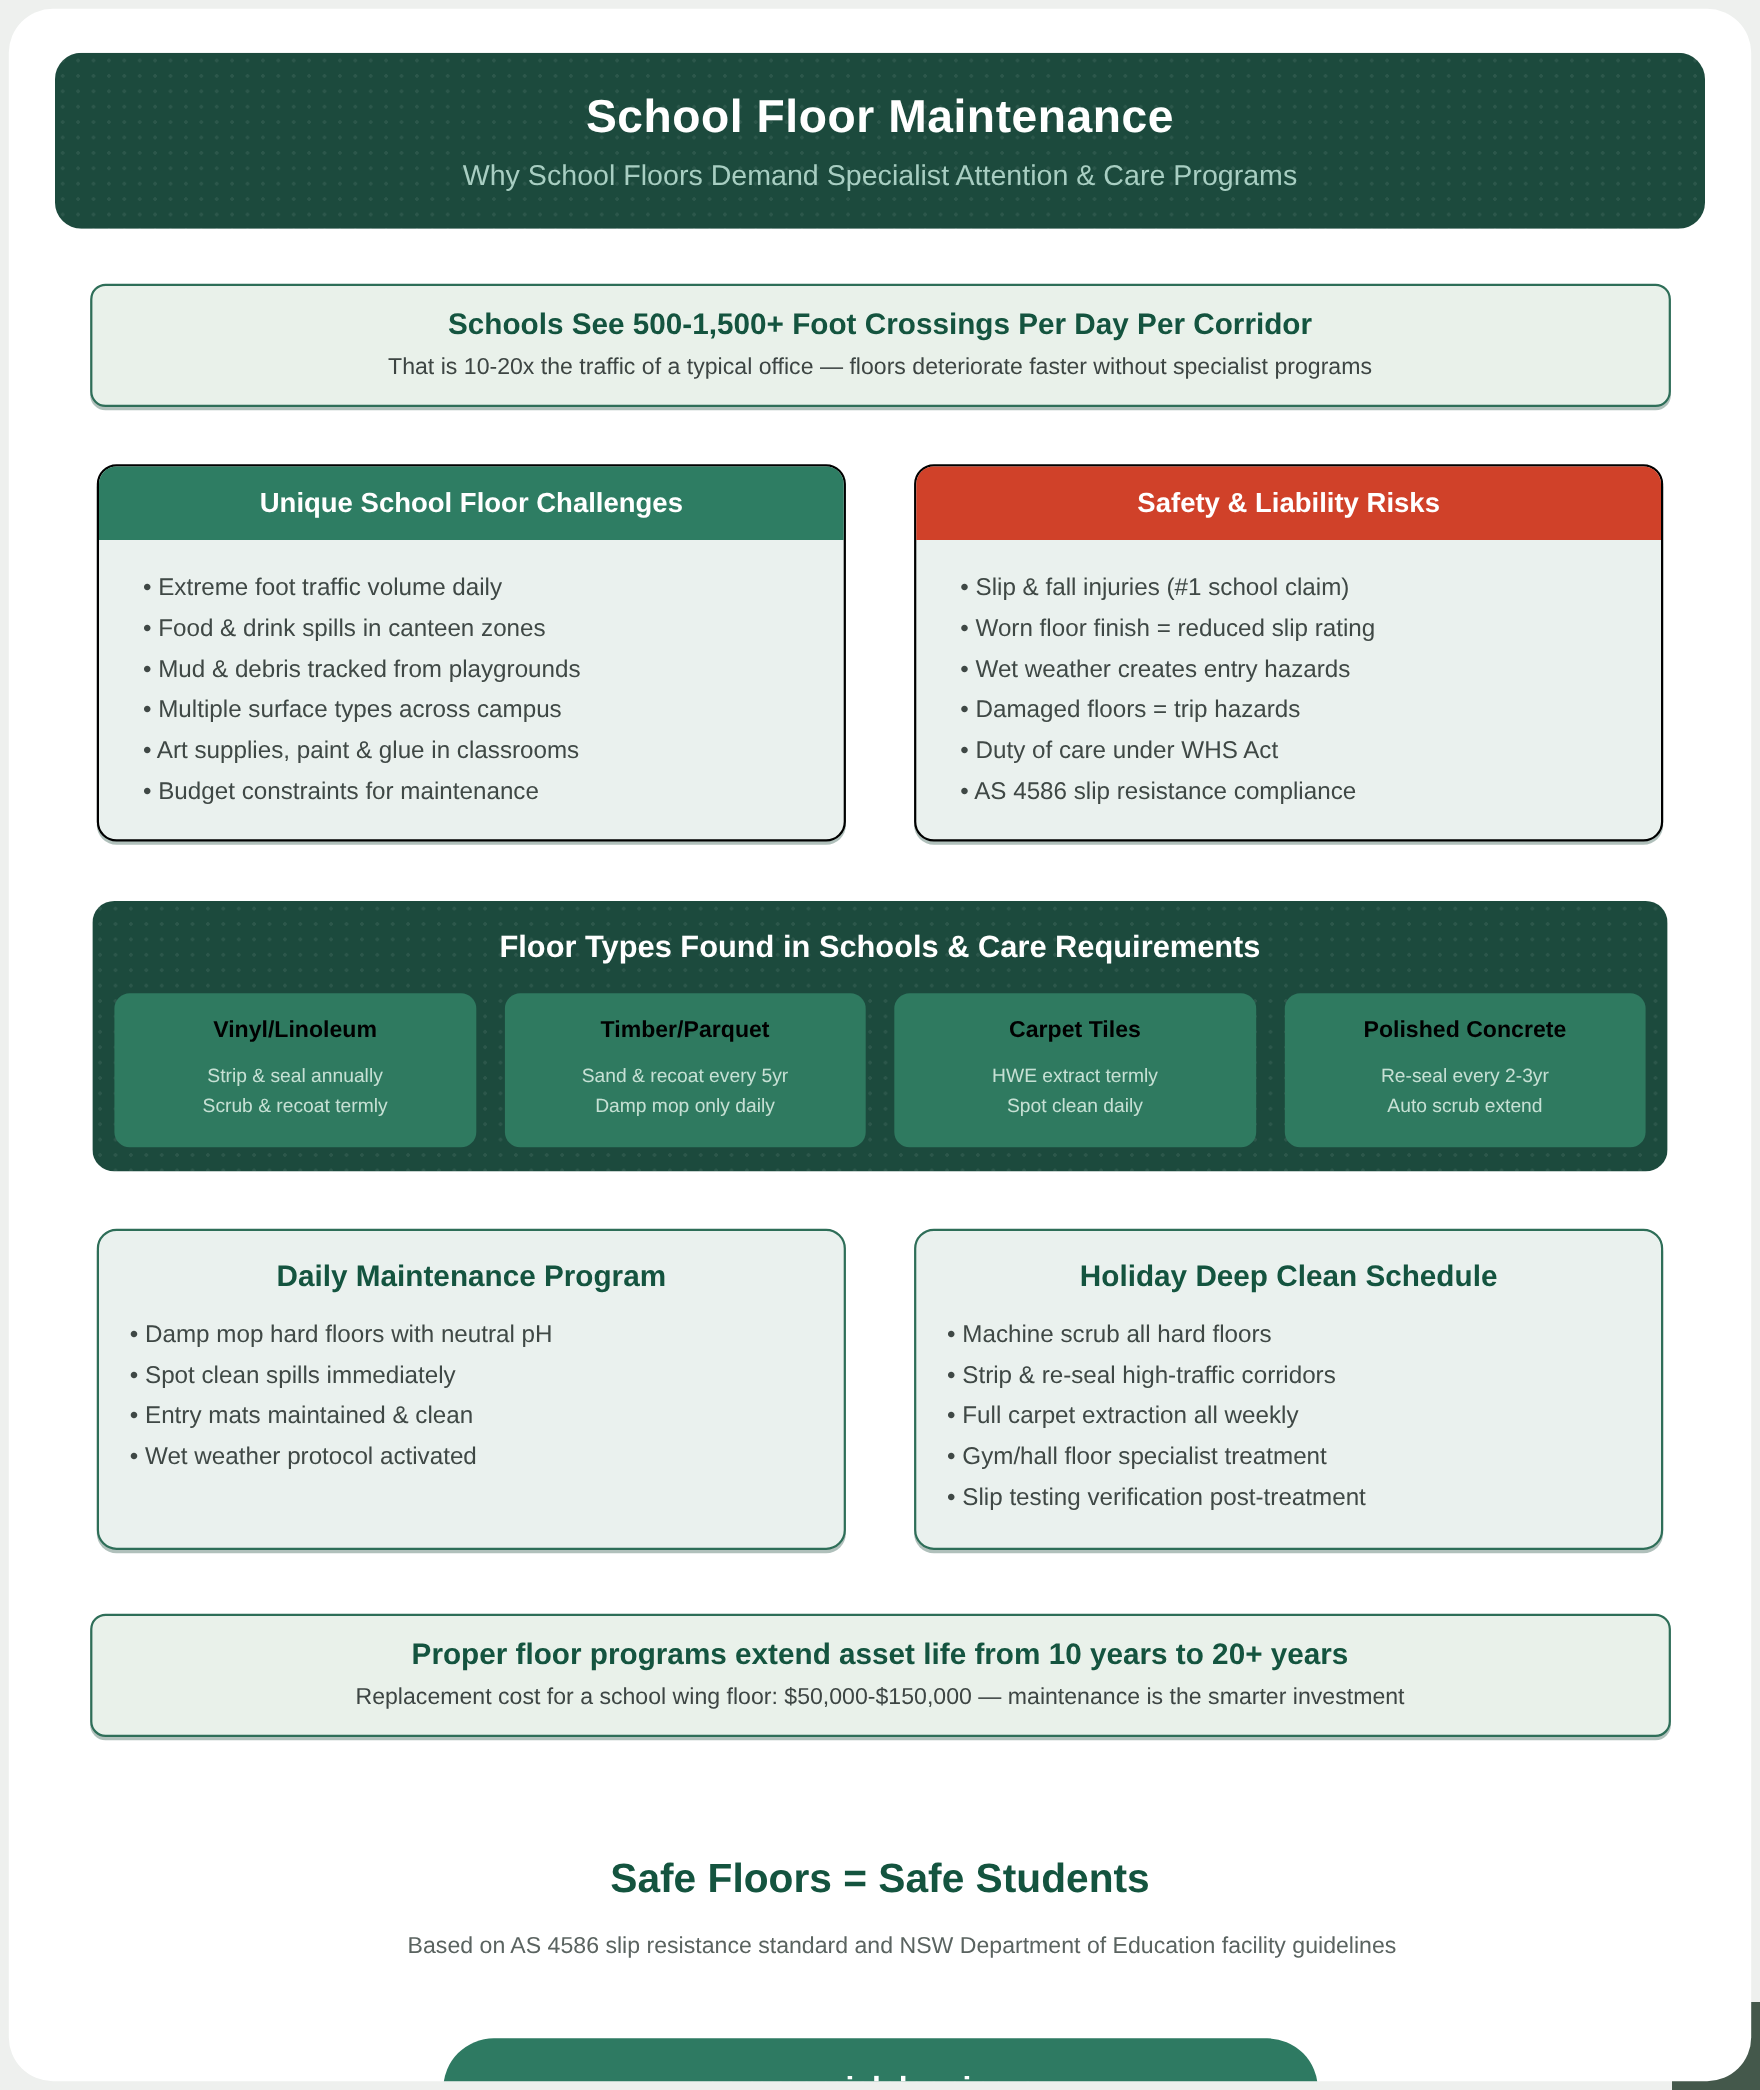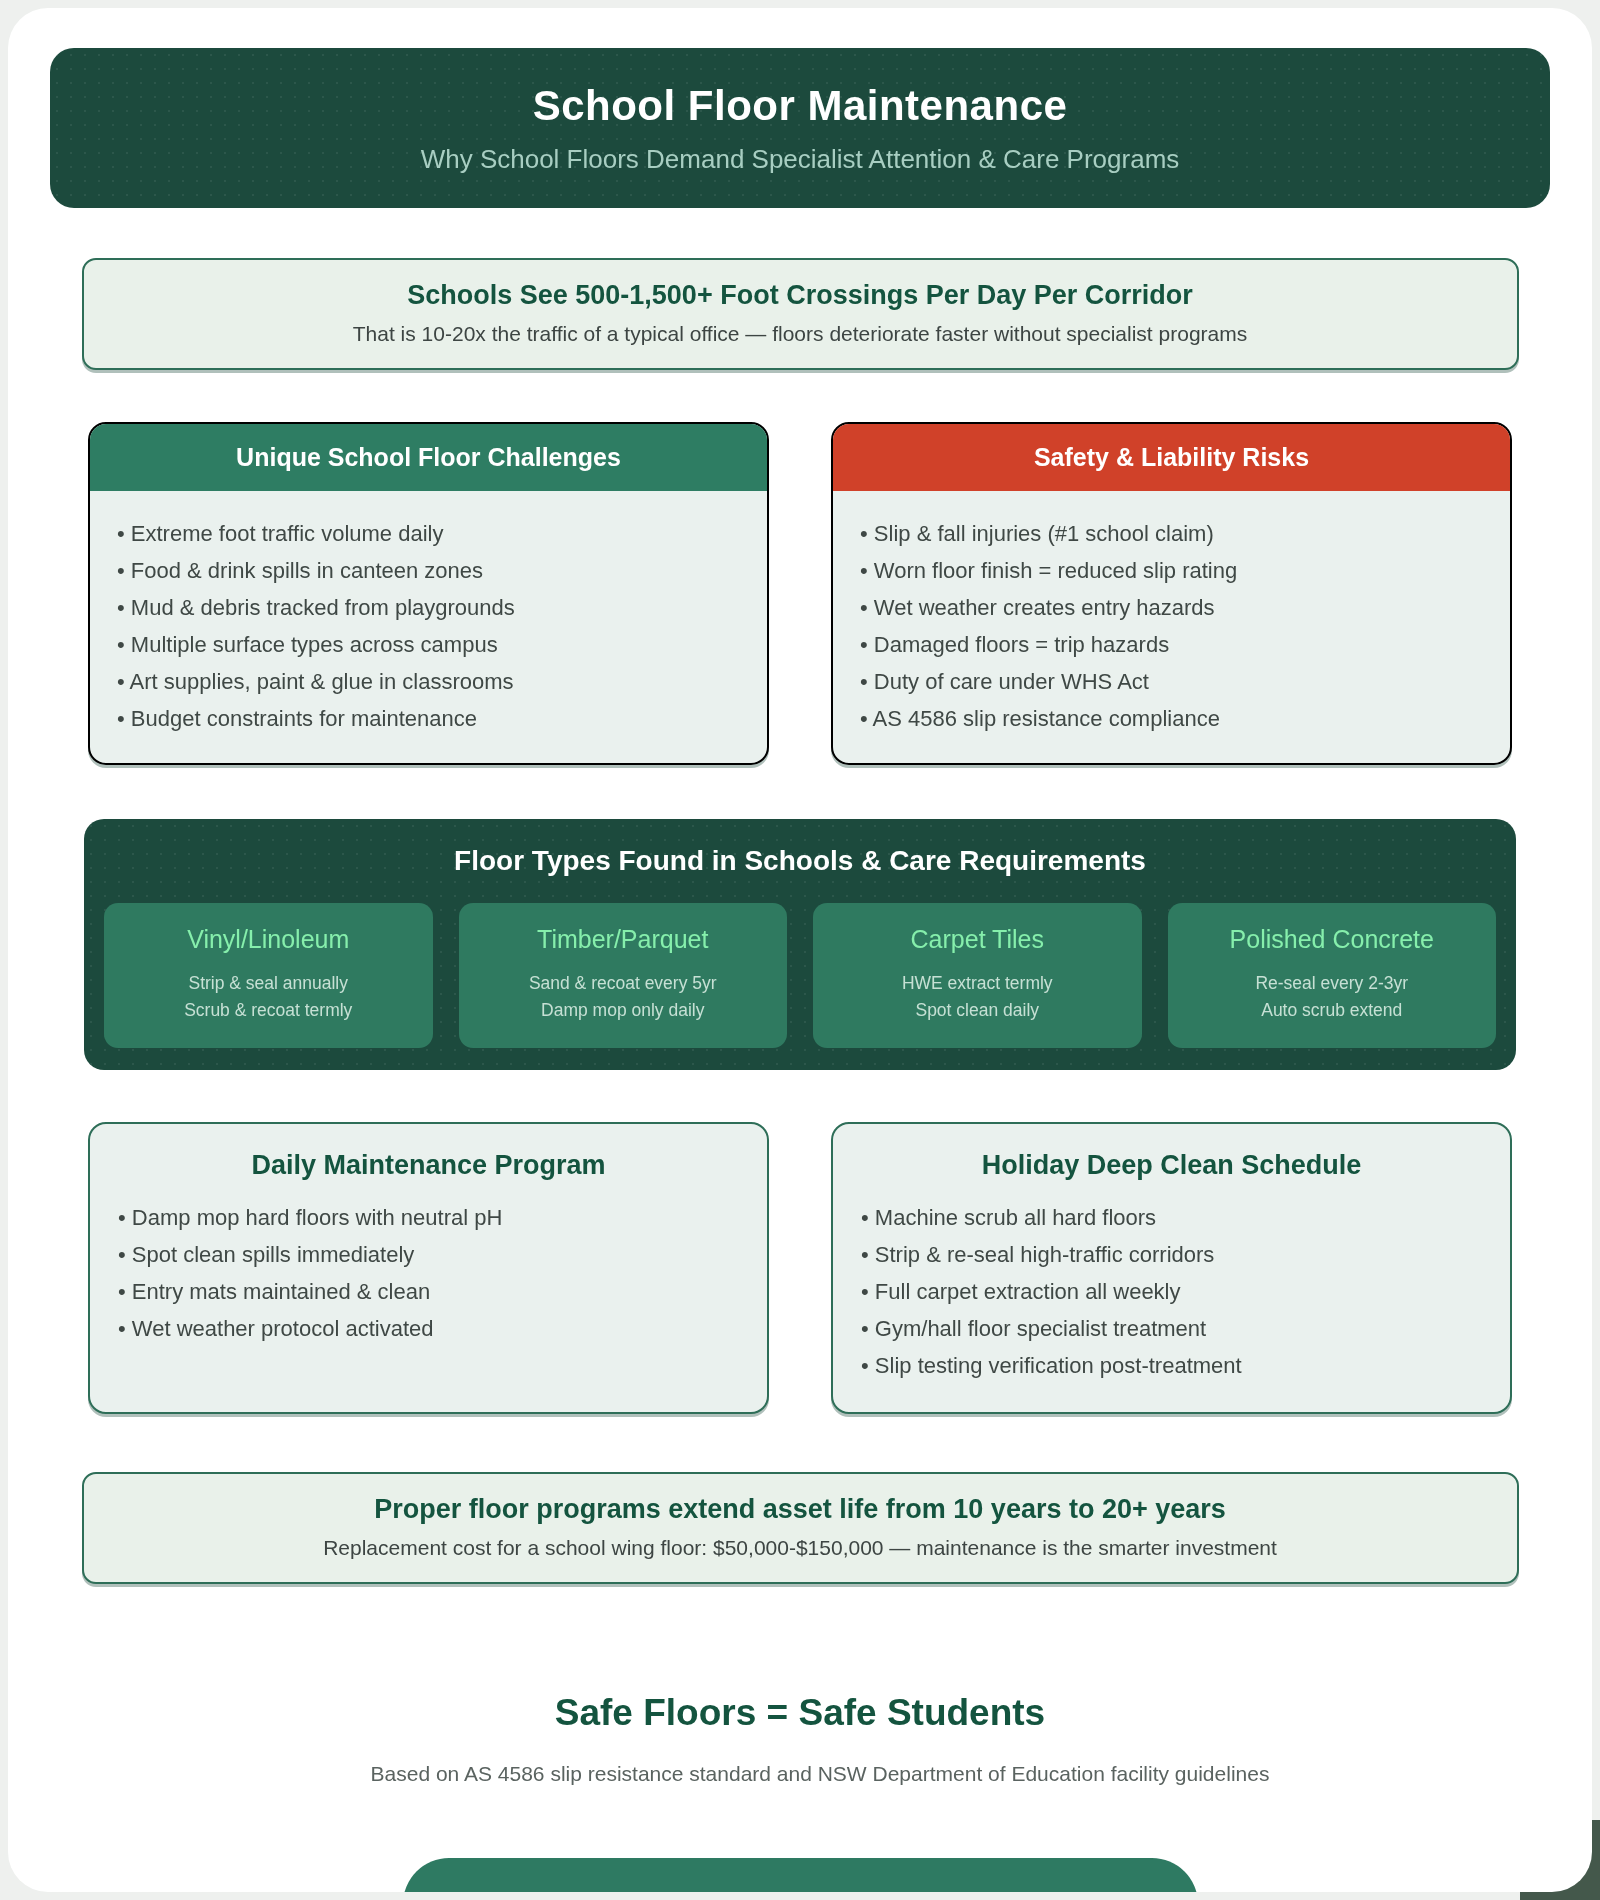--- a/index.html
+++ b/index.html
@@ -72,21 +72,21 @@
   .card-header {
     height: 68px;
     display: flex; align-items: center; justify-content: center;
     margin: -1px -1px 0;
     border-radius: 16px 16px 0 0;
     color: #ffffff;
     font-size: 25px; font-weight: bold;
   }
   .card-header.green { background: #2e7d63; }
   .card-header.red   { background: #d04129; }
-  .card-body { padding: 24px 27px 26px; }
+  .card-body { padding: 24px 40px 26px; }
   .bullet-list { list-style: none; }
   .bullet-list li {
     font-size: 22px;
     color: #3f4845;
     line-height: 37px;
   }
   .bullet-list li::before { content: "• "; }
 
   
   .floor-panel {
@@ -105,21 +105,21 @@
     margin-bottom: 26px;
   }
   .floor-cards { display: flex; gap: 26px; }
   .floor-card {
     flex: 1;
     background: #2f7a60;
     border-radius: 14px;
     padding: 22px 14px 24px;
     text-align: center;
   }
-  .floor-card-title { color: #86efac; font-size: 25px; font-weight: normal; margin-bottom: 16px; }
+  .floor-card-title { color: #000000; font-size: 21px; font-weight: bold; margin-bottom: 16px; }
   .floor-card-line { color: #c6e0d4; font-size: 17.5px; line-height: 27px; }
 
   
   .light-card {
     flex: 1;
     background: #eaf1ee;
     border: 2px solid #2e6e58;
     border-radius: 18px;
     box-shadow: 0 3px 0 rgba(28,74,61,0.35);
     padding: 26px 28px 28px;

